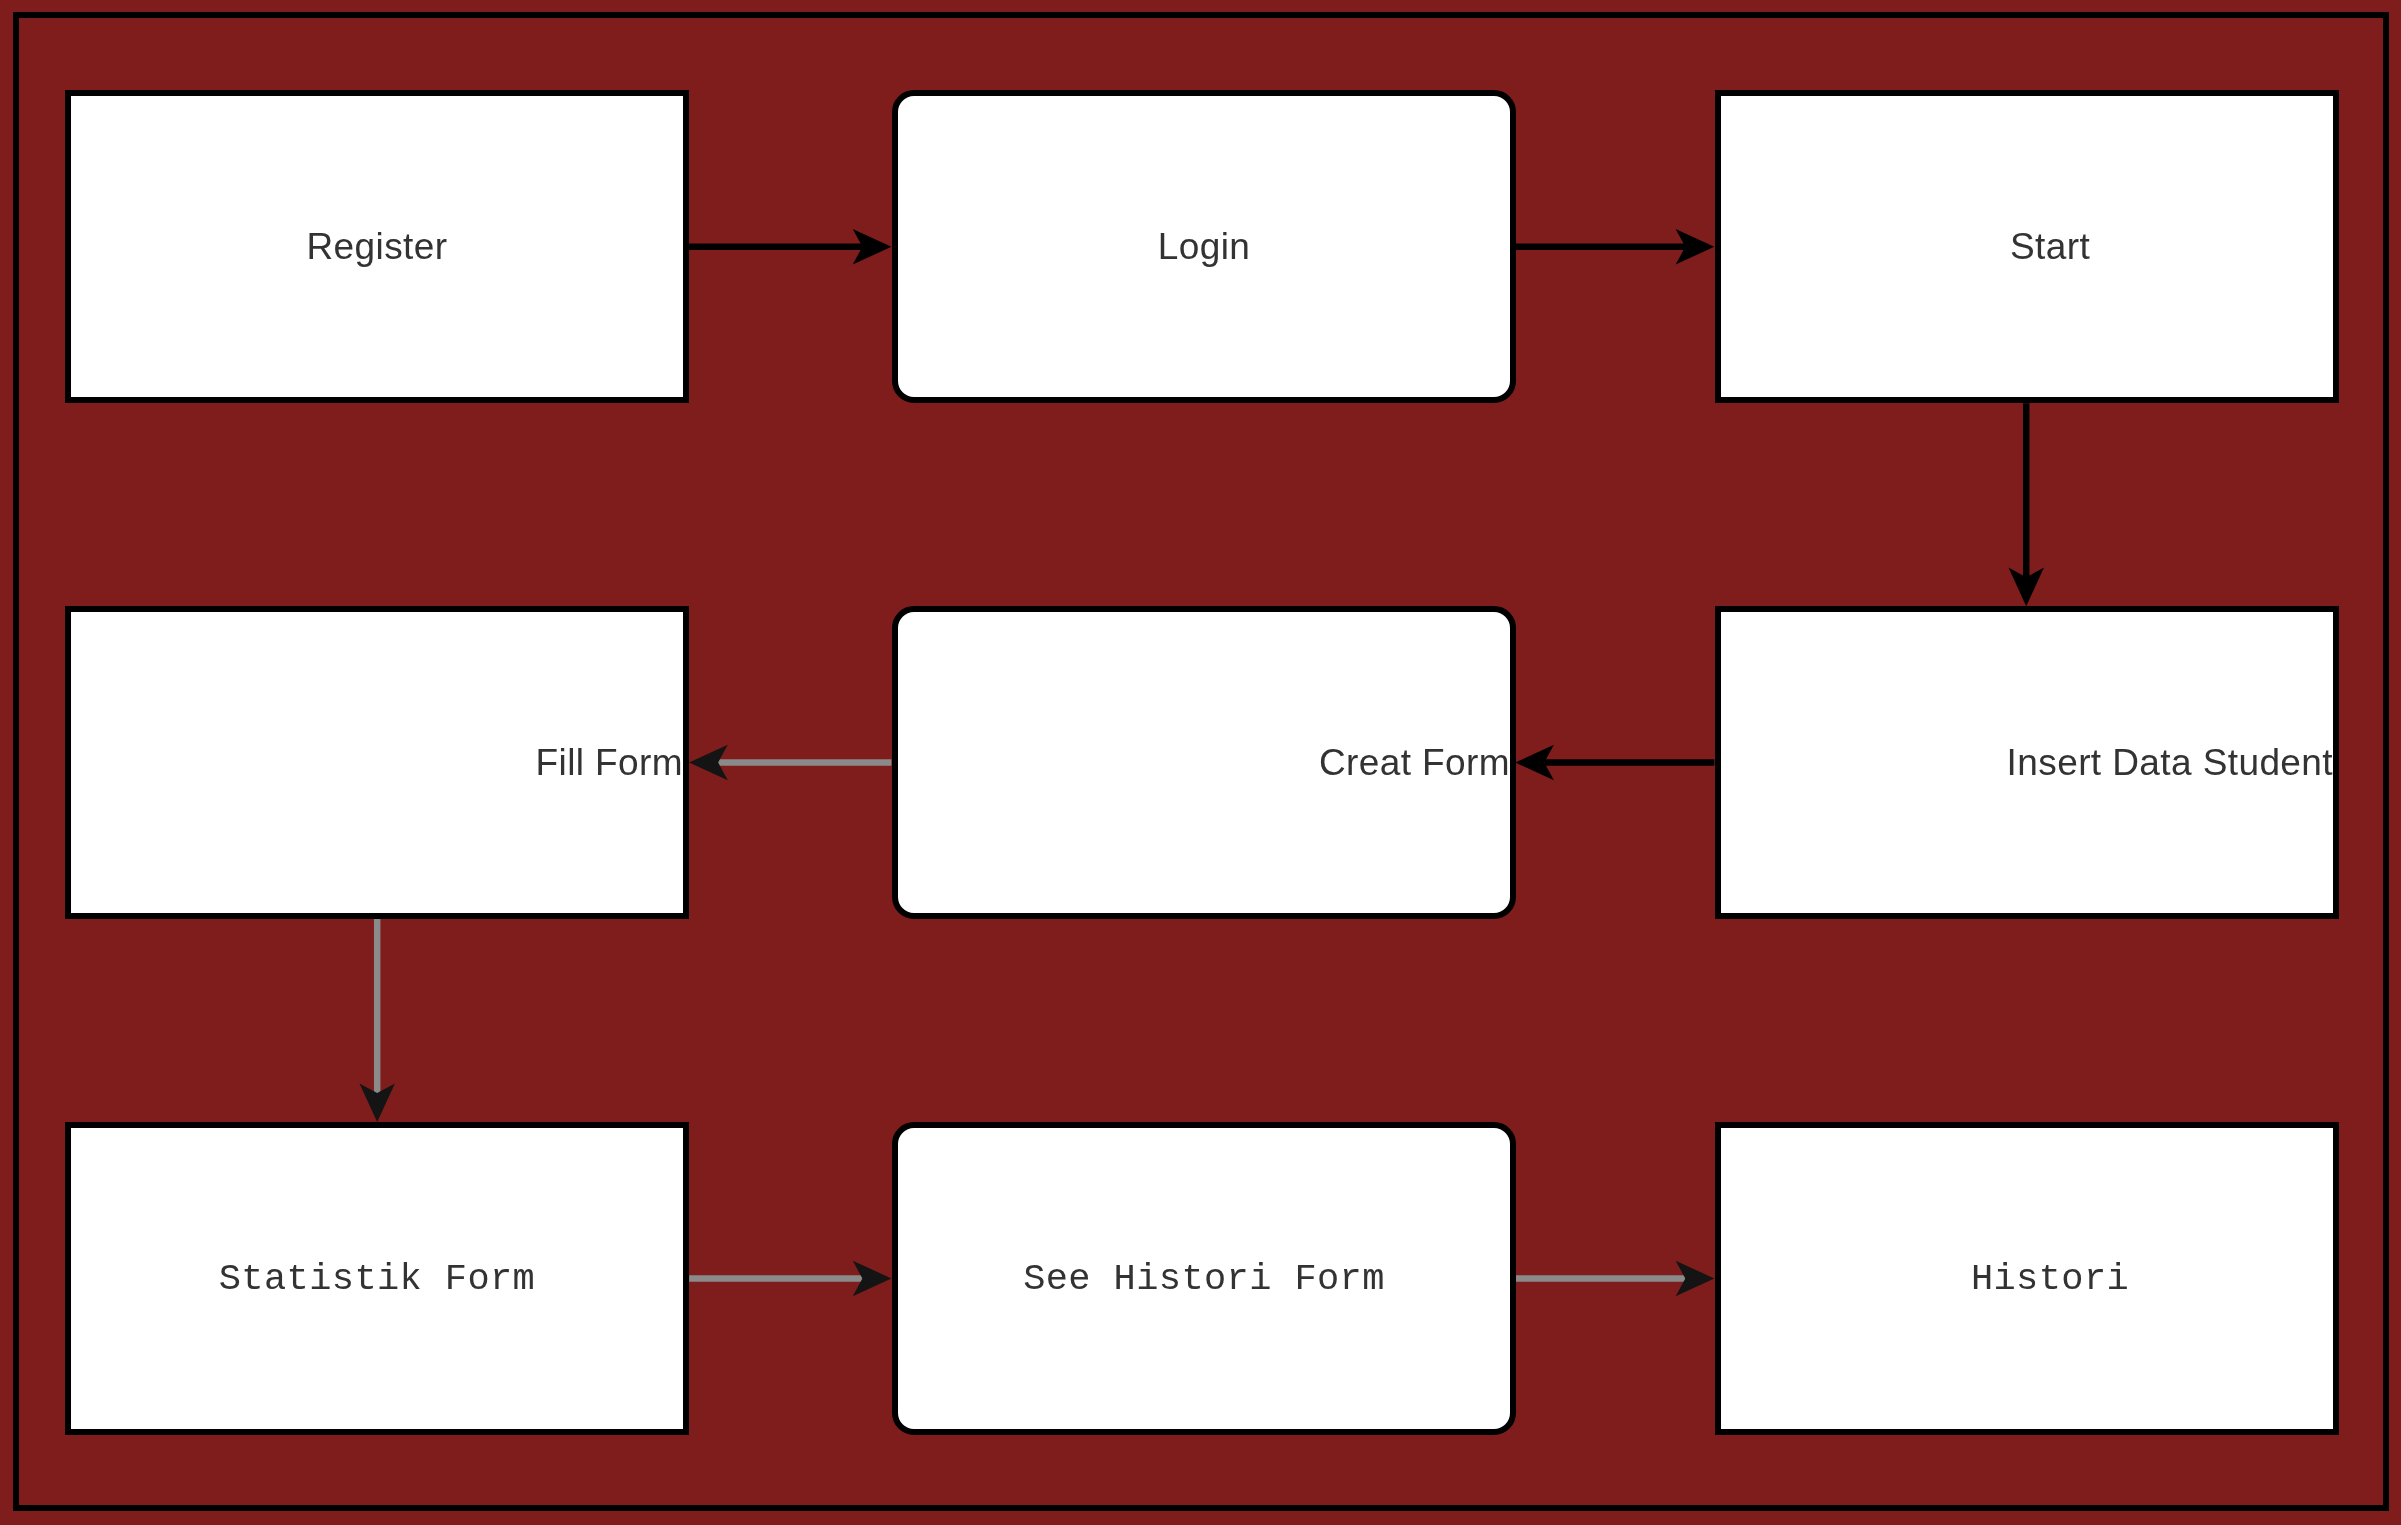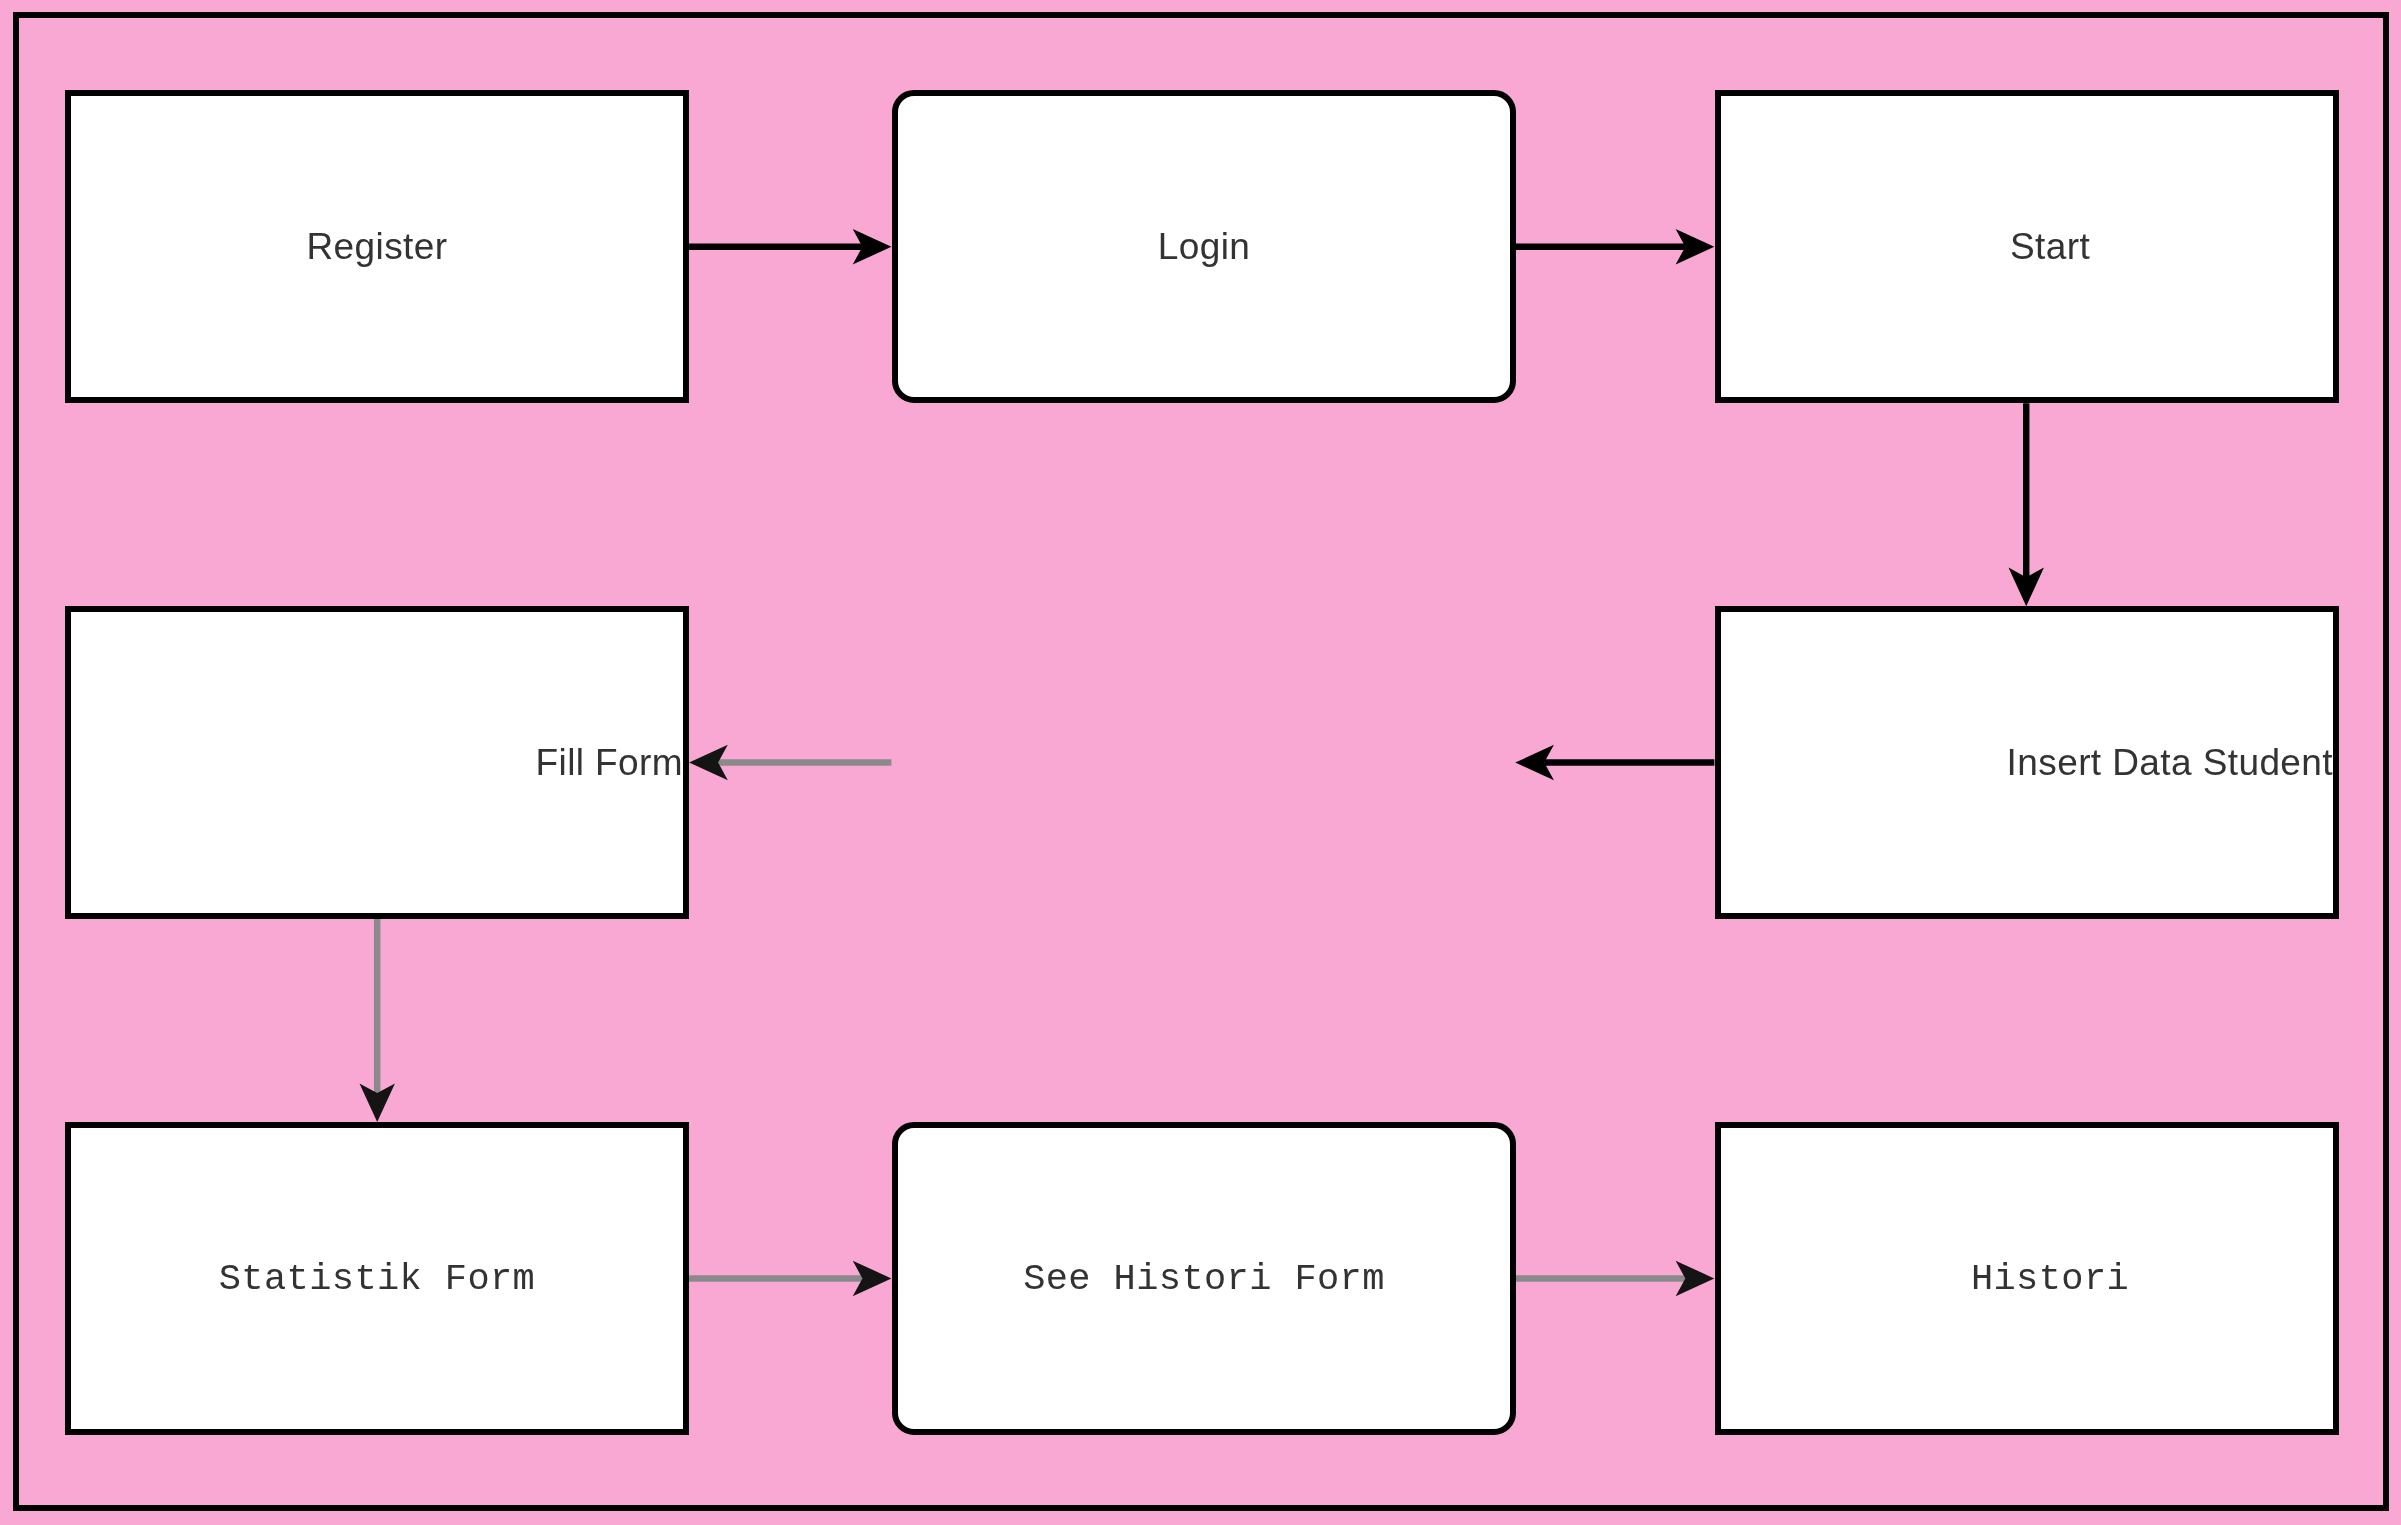--- a/index.html
+++ b/index.html
@@ -4,21 +4,21 @@
 <style>
   html, body {
     margin: 0;
     padding: 0;
     background: #ffffff;
   }
   #stage {
     position: relative;
     width: 2401px;
     height: 1526px;
-    background: #f9a8d4;
+    background: #7f1d1d;
     font-family: "Liberation Sans", sans-serif;
     overflow: hidden;
   }
   .outer-frame {
     position: absolute;
     left: 13px;
     top: 12px;
     width: 2376px;
     height: 1499px;
     border: 6.4px solid #000000;
@@ -70,20 +70,23 @@
   <div class="node c2 r1">
     <span>Login</span>
   </div>
   <div class="node c3 r1">
     <span>Start</span>
   </div>
 
   <div class="node c1 r2">
     <span>Fill Form</span>
   </div>
+  <div class="node c2 r2">
+    <span>Creat Form</span>
+  </div>
   <div class="node c3 r2">
     <span>Insert Data Student</span>
   </div>
 
   <div class="node c1 r3">
     <span>Statistik Form</span>
   </div>
   <div class="node c2 r3">
     <span>See Histori Form</span>
   </div>

